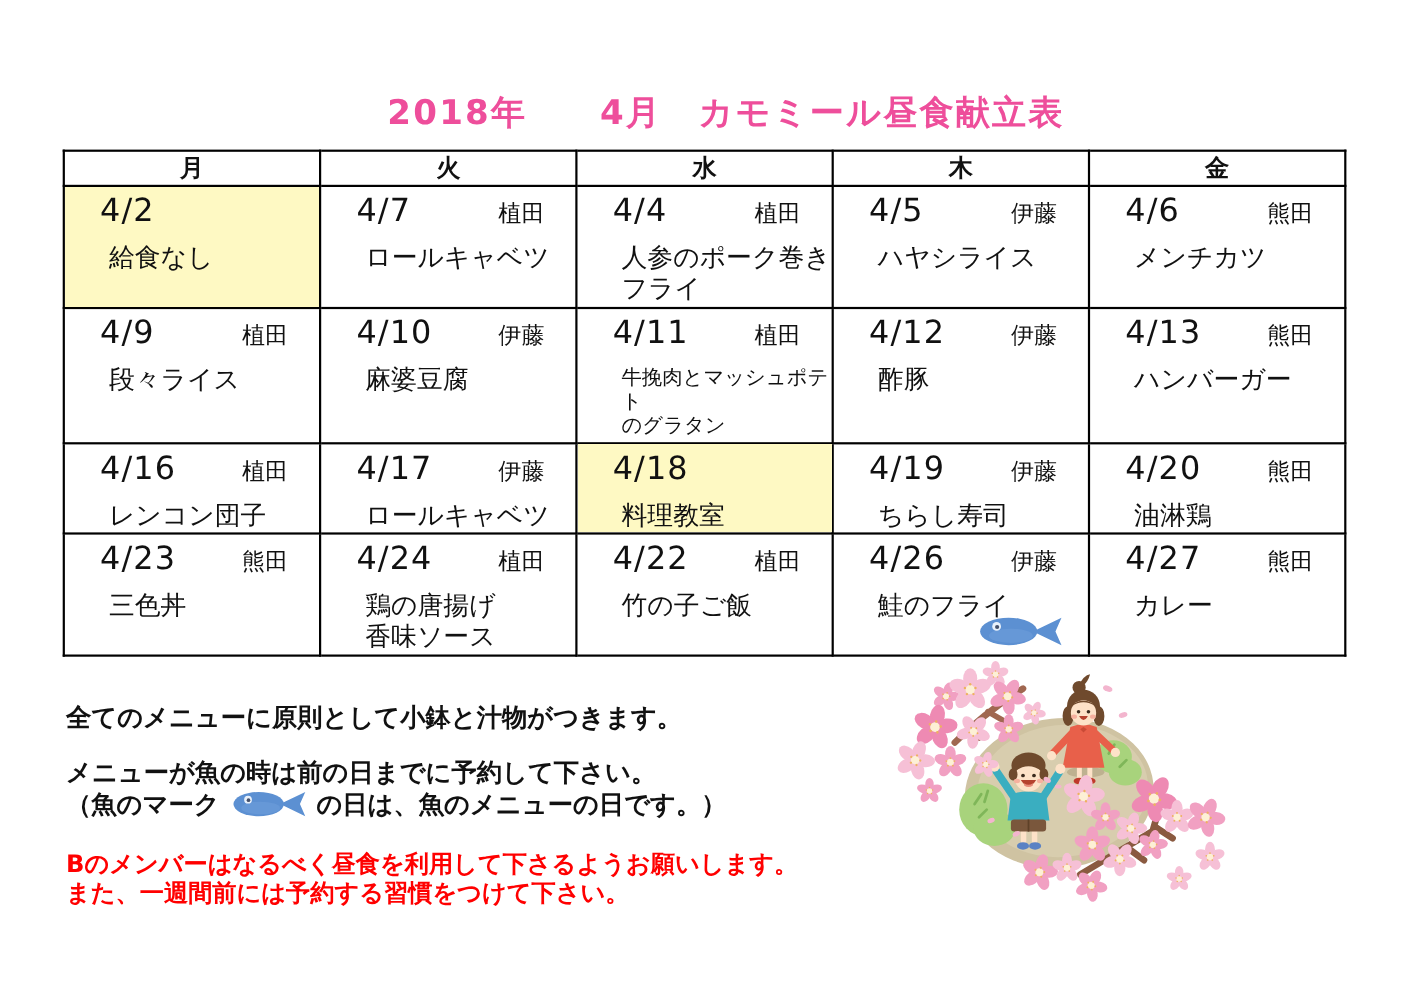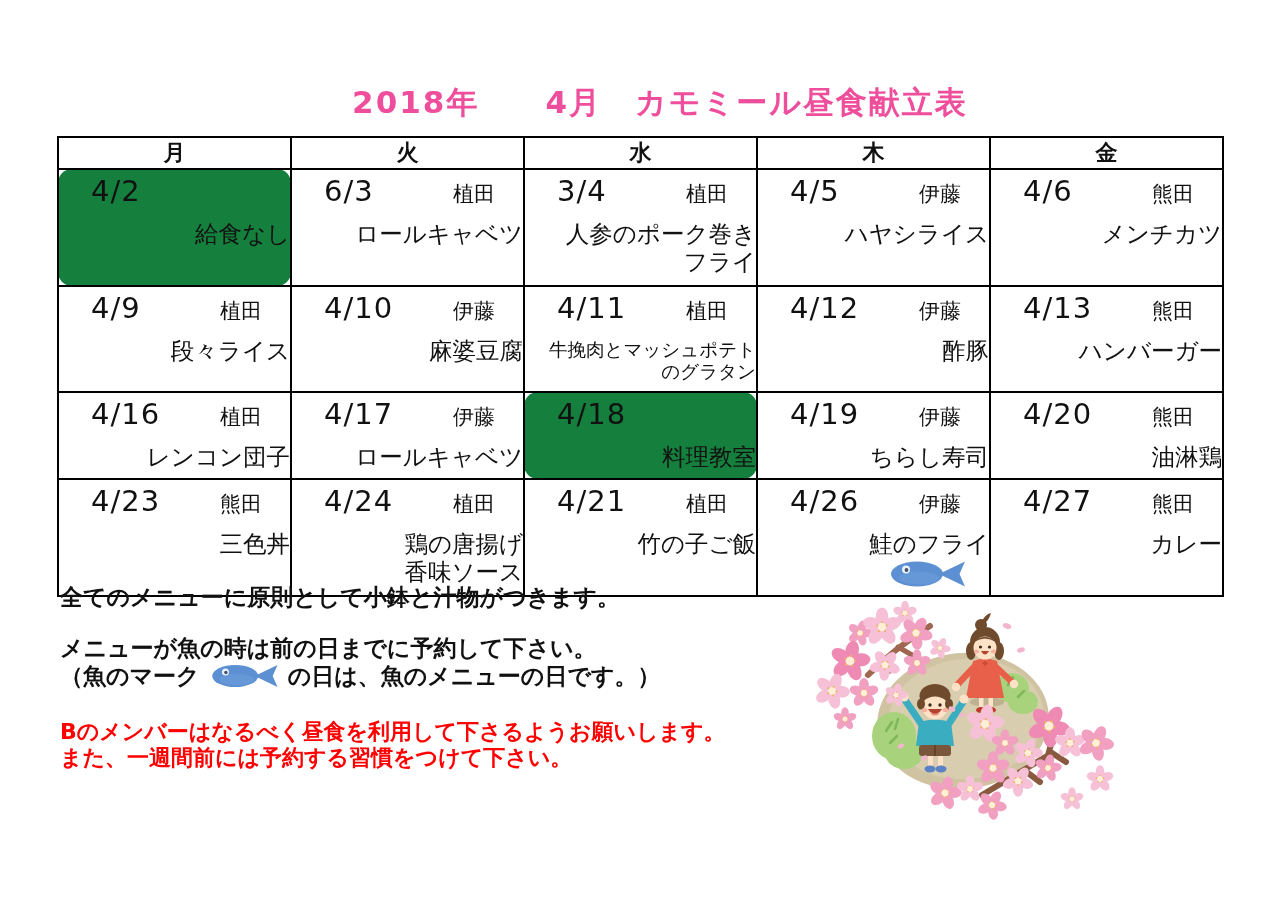--- a/index.html
+++ b/index.html
@@ -19,33 +19,33 @@
 
   
   table.cal{
     position:absolute;left:57px;top:136px;width:1167px;height:461px;
     border-collapse:collapse;table-layout:fixed;background:#fff;
   }
   table.cal th,table.cal td{border:2px solid #000;}
   table.cal thead tr{height:29px;}
   table.cal th{font-size:22px;font-weight:600;padding:0;text-align:center;}
   table.cal td{vertical-align:top;padding:0;position:relative;}
-  td.highlight{background:#15803d;border-radius:14px;}
+  td.highlight{background:#fef9c3;}
   .cell-top{
     display:flex;justify-content:space-between;align-items:baseline;
     padding:4px 28px 0 32px;
   }
   .date{font-size:29px;letter-spacing:1px;}
   .teacher{font-size:21px;}
-  .menu{text-align:right;font-size:23.5px;margin-top:12px;line-height:1.2;}
+  .menu{text-align:left;font-size:23.5px;margin-top:12px;line-height:1.2;padding-left:40px;}
   .menu.small{font-size:18.5px;margin-top:14px;}
   .cell-fish{position:absolute;right:22px;bottom:4px;width:80px;height:34px;}
 
   
-  .notes{position:absolute;left:60px;top:582px;font-weight:bold;}
+  .notes{position:absolute;left:60px;top:637px;font-weight:bold;}
   .notes p{margin:0;}
   .note1{font-size:23px;margin-bottom:23px !important;}
   .note2{font-size:23px;line-height:1.1;}
   .note3{font-size:23px;display:flex;gap:8px;margin-bottom:27px !important;}
   .note-fish{width:72px;height:30px;flex:0 0 auto;}
   .warn{color:#ff0000;font-size:22px;line-height:1.18;}
 
   
   .illustration{position:absolute;left:800px;top:593px;width:330px;height:237px;}
   .hidden-defs{position:absolute;width:0;height:0;}
@@ -95,28 +95,28 @@
     <tbody id="calendar-body">
         <tr>
           <td class="highlight">
             <div class="cell-top">
               <span class="date">4/2</span>
             </div>
             <div class="menu">給食なし</div>
           </td>
           <td>
             <div class="cell-top">
-              <span class="date">6/3</span>
+              <span class="date">4/7</span>
               <span class="teacher">植田</span>
             </div>
             <div class="menu">ロールキャベツ</div>
           </td>
           <td>
             <div class="cell-top">
-              <span class="date">3/4</span>
+              <span class="date">4/4</span>
               <span class="teacher">植田</span>
             </div>
             <div class="menu">人参のポーク巻き<br>フライ</div>
           </td>
           <td>
             <div class="cell-top">
               <span class="date">4/5</span>
               <span class="teacher">伊藤</span>
             </div>
             <div class="menu">ハヤシライス</div>
@@ -212,21 +212,21 @@
           </td>
           <td>
             <div class="cell-top">
               <span class="date">4/24</span>
               <span class="teacher">植田</span>
             </div>
             <div class="menu">鶏の唐揚げ<br>香味ソース</div>
           </td>
           <td>
             <div class="cell-top">
-              <span class="date">4/21</span>
+              <span class="date">4/22</span>
               <span class="teacher">植田</span>
             </div>
             <div class="menu">竹の子ご飯</div>
           </td>
           <td>
             <div class="cell-top">
               <span class="date">4/26</span>
               <span class="teacher">伊藤</span>
             </div>
             <div class="menu">鮭のフライ</div>

